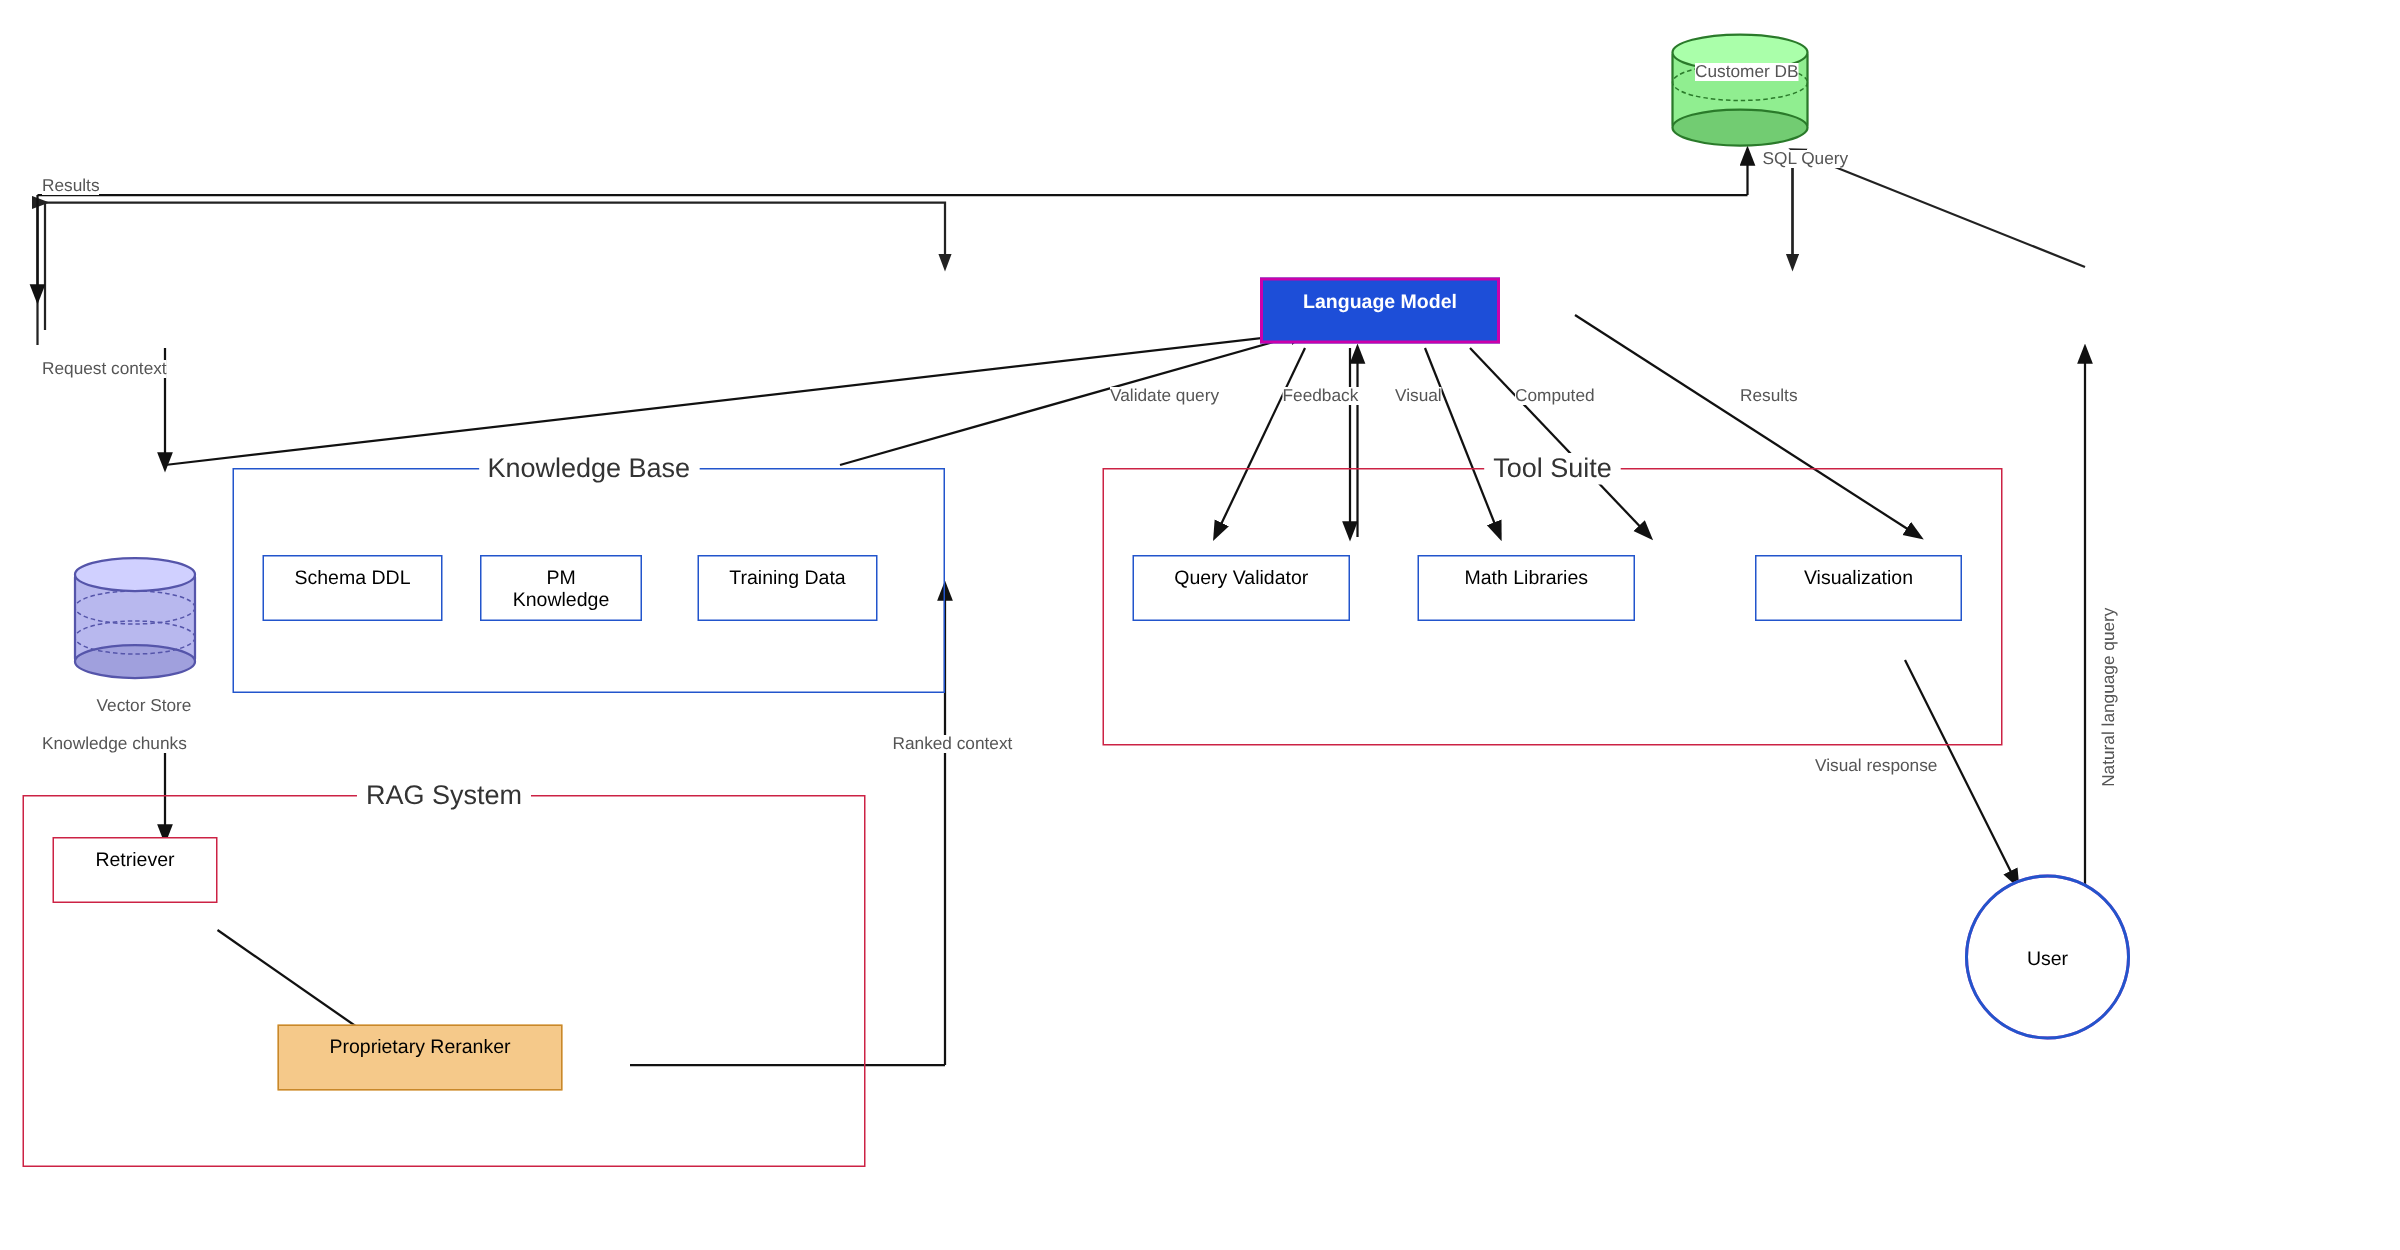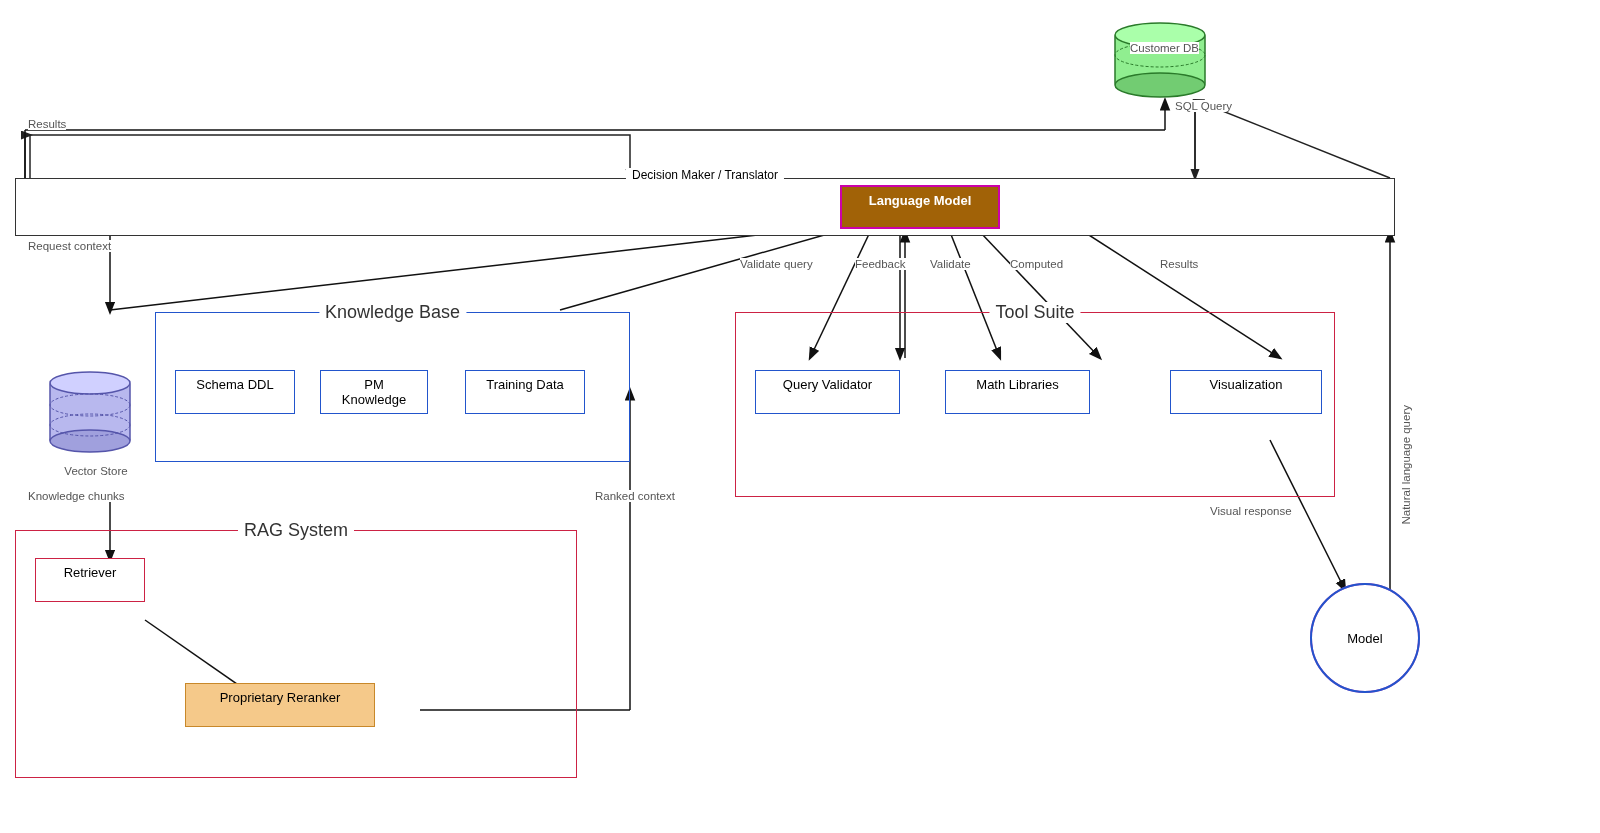--- a/index.html
+++ b/index.html
@@ -33,21 +33,21 @@
       text-align: center;
     }
     .node-rect {
       border: 1.5px solid;
       background: #fff;
       padding: 6px 14px;
     }
     .node-rect.blue { border-color: #2255cc; }
     .node-rect.red { border-color: #cc2244; }
     .node-rect.pink-fill {
-      background: #a16207;
+      background: #1d4ed8;
       border-color: #cc00aa;
       border-width: 2.5px;
       color: #fff;
       font-weight: bold;
     }
     .node-rect.orange-fill {
       background: #f5c98a;
       border-color: #c8882a;
     }
     
@@ -190,23 +190,20 @@
 
       <ellipse cx="50" cy="45" rx="45" ry="12" fill="none" stroke="#2a7a2a" stroke-width="1" stroke-dasharray="3,2"></ellipse>
     </svg>
   </div>
   <div class="edge-label" style="left:1130px;top:42px;">Customer DB</div>
 
   <div class="edge-label" style="left:1175px;top:100px;">SQL Query</div>
 
   <div class="edge-label" style="left:28px;top:118px;">Results</div>
 
-  <div class="decision-box" style="left:15px;top:178px;width:1380px;height:58px;">
-    <div class="decision-label">Decision Maker / Translator</div>
-  </div>
 
   <div class="node" style="left:840px;top:185px;width:160px;height:44px;">
     <div class="node-rect pink-fill" style="width:100%;height:100%;">
       <span>Language Model</span>
     </div>
   </div>
 
   <div class="edge-label" style="left:28px;top:240px;">Request context</div>
 
   <div class="container-box blue" style="left:155px;top:312px;width:475px;height:150px;">
@@ -251,29 +248,29 @@
       <span>Query Validator</span>
     </div>
   </div>
 
   <div class="node" style="left:945px;top:370px;width:145px;height:44px;">
     <div class="node-rect blue" style="width:100%;height:100%;">
       <span>Math Libraries</span>
     </div>
   </div>
 
-  <div class="node" style="left:1170px;top:370px;width:152px;height:44px;">
+  <div class="node" style="left:1170px;top:370px;width:138px;height:44px;">
     <div class="node-rect blue" style="width:100%;height:100%;">
       <span>Visualization</span>
     </div>
   </div>
 
   <div class="edge-label" style="left:740px;top:258px;">Validate query</div>
   <div class="edge-label" style="left:855px;top:258px;">Feedback</div>
-  <div class="edge-label" style="left:930px;top:258px;">Validate</div>
+  <div class="edge-label" style="left:930px;top:258px;">Visual</div>
   <div class="edge-label" style="left:1010px;top:258px;">Computed</div>
   <div class="edge-label" style="left:1160px;top:258px;">Results</div>
 
   <div class="container-box red" style="left:15px;top:530px;width:562px;height:248px;padding-left:39px;">
     <div class="container-label">RAG System</div>
   </div>
 
   <div class="edge-label" style="left:28px;top:490px;">Knowledge chunks</div>
 
   <div class="node" style="left:35px;top:558px;width:110px;height:44px;">
@@ -284,21 +281,21 @@
 
   <div class="node" style="left:185px;top:683px;width:190px;height:44px;">
     <div class="node-rect orange-fill" style="width:100%;height:100%;border-color:#c8882a;">
       <span>Proprietary Reranker</span>
     </div>
   </div>
 
   <div class="edge-label" style="left:595px;top:490px;">Ranked context</div>
 
   <div class="circle-node" style="left:1310px;top:583px;width:110px;height:110px;border:2.5px solid #cc44bb;">
-    <span>Model</span>
+    <span>User</span>
   </div>
 
   <div style="position:absolute;left:1310px;top:583px;width:110px;height:110px;border-radius:50%;border:2.5px solid #2255cc;pointer-events:none;"></div>
 
   <div class="edge-label" style="left:1210px;top:505px;">Visual response</div>
 
   <div class="edge-label" style="left:1400px;top:405px;writing-mode:vertical-rl;text-orientation:mixed;transform:rotate(180deg);">Natural language query</div>
 
 </div>
 

